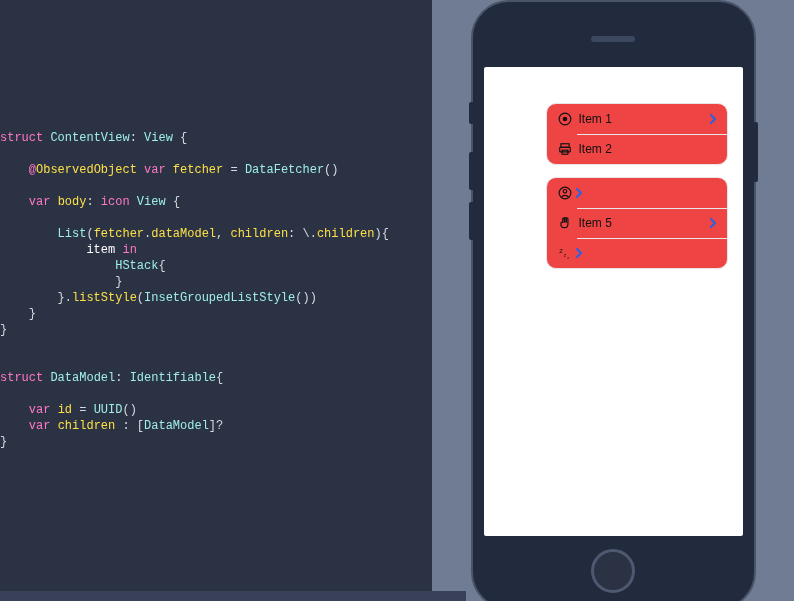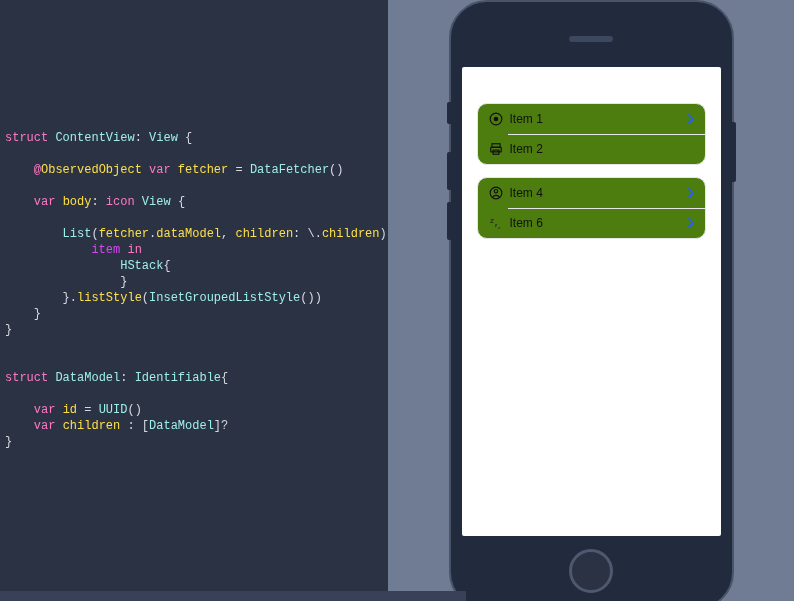--- a/index.html
+++ b/index.html
@@ -6,34 +6,33 @@
     body {
       width: 794px;
       height: 601px;
       background: #2b3244;
       font-family: Menlo, Monaco, "Courier New", monospace;
       overflow: hidden;
       position: relative;
     }
     .split { display: flex; width: 100%; height: 100%; }
     .editor {
-      width: 388px;
+      width: 432px;
       height: 100%;
       background: #2b3244;
       padding-top: 98px;
-      padding-left: 5px;
       color: #d6d9e0;
       font-size: 12px;
       line-height: 16px;
       overflow: hidden;
     }
     .editor .line { white-space: pre; }
     .kw { color: #ff79c6; }        
     .type { color: #9fefe8; }      
-    .name { color: #d946ef; }
+    .name { color: #ffffff; }
     .fn { color: #fde047; }
     .punc { color: #d6d9e0; }
 
     .right {
       flex: 1;
       background: #6f7c93;
       display: flex;
       justify-content: center;
       position: relative;
     }
@@ -80,24 +79,25 @@
       border-radius: 50%;
       background: #2b3244;
     }
     .side-l1, .side-l2, .side-l3 { position: absolute; left: -4px; width: 4px; background: #222b3d; border-radius: 2px 0 0 2px; }
     .side-l1 { top: 100px; height: 22px; }
     .side-l2 { top: 150px; height: 38px; }
     .side-l3 { top: 200px; height: 38px; }
     .side-r { position: absolute; right: -4px; top: 120px; width: 4px; height: 60px; background: #222b3d; border-radius: 0 2px 2px 0;}
 
     .list-group {
-      background: #4d7c0f;
+      background: #ef4444;
       border-radius: 10px;
       border: 0.5px solid #e5e5ea;
       overflow: hidden;
+      margin-left: 47px;
     }
     .row {
       display: flex;
       align-items: center;
       height: 30px;
       padding: 0 10px 0 8px;
       font-size: 12px;
       color: #111;
       position: relative;
     }
@@ -196,36 +196,49 @@
           <div class="group-gap"></div>
           <div class="list-group">
             <div class="row">
               <span class="icon">
                 <svg width="14" height="14" viewBox="0 0 24 24" fill="none" stroke="currentColor" stroke-width="2">
                   <circle cx="12" cy="12" r="10"></circle>
                   <circle cx="12" cy="9" r="3"></circle>
                   <path d="M6 20c1-3 4-4 6-4s5 1 6 4"></path>
                 </svg>
               </span>
-              <span class="label">Item 4</span>
+              <span class="chev">
+                <svg width="8" height="12" viewBox="0 0 8 12" fill="none" stroke="currentColor" stroke-width="2" stroke-linecap="round" stroke-linejoin="round">
+                  <path d="M2 2l4 4-4 4"></path>
+                </svg>
+              </span>
+            </div>
+            <div class="row">
+              <span class="icon">
+                <svg width="14" height="14" viewBox="0 0 24 24" fill="none" stroke="currentColor" stroke-width="2">
+                  <path d="M8 12V5a1.5 1.5 0 013 0v6"></path>
+                  <path d="M11 11V4a1.5 1.5 0 013 0v7"></path>
+                  <path d="M14 11V5a1.5 1.5 0 013 0v9a6 6 0 01-12 0v-2l2-2"></path>
+                </svg>
+              </span>
+              <span class="label">Item 5</span>
               <span class="chev">
                 <svg width="8" height="12" viewBox="0 0 8 12" fill="none" stroke="currentColor" stroke-width="2" stroke-linecap="round" stroke-linejoin="round">
                   <path d="M2 2l4 4-4 4"></path>
                 </svg>
               </span>
             </div>
             <div class="row">
               <span class="icon">
                 <svg width="14" height="14" viewBox="0 0 24 24" fill="currentColor">
                   <text x="2" y="12" font-size="10" font-family="Arial">Z</text>
                   <text x="10" y="18" font-size="8" font-family="Arial">z</text>
                   <text x="16" y="22" font-size="6" font-family="Arial">z</text>
                 </svg>
               </span>
-              <span class="label">Item 6</span>
               <span class="chev">
                 <svg width="8" height="12" viewBox="0 0 8 12" fill="none" stroke="currentColor" stroke-width="2" stroke-linecap="round" stroke-linejoin="round">
                   <path d="M2 2l4 4-4 4"></path>
                 </svg>
               </span>
             </div>
           </div>
         </div>
       <div class="home"></div>
     </div>

